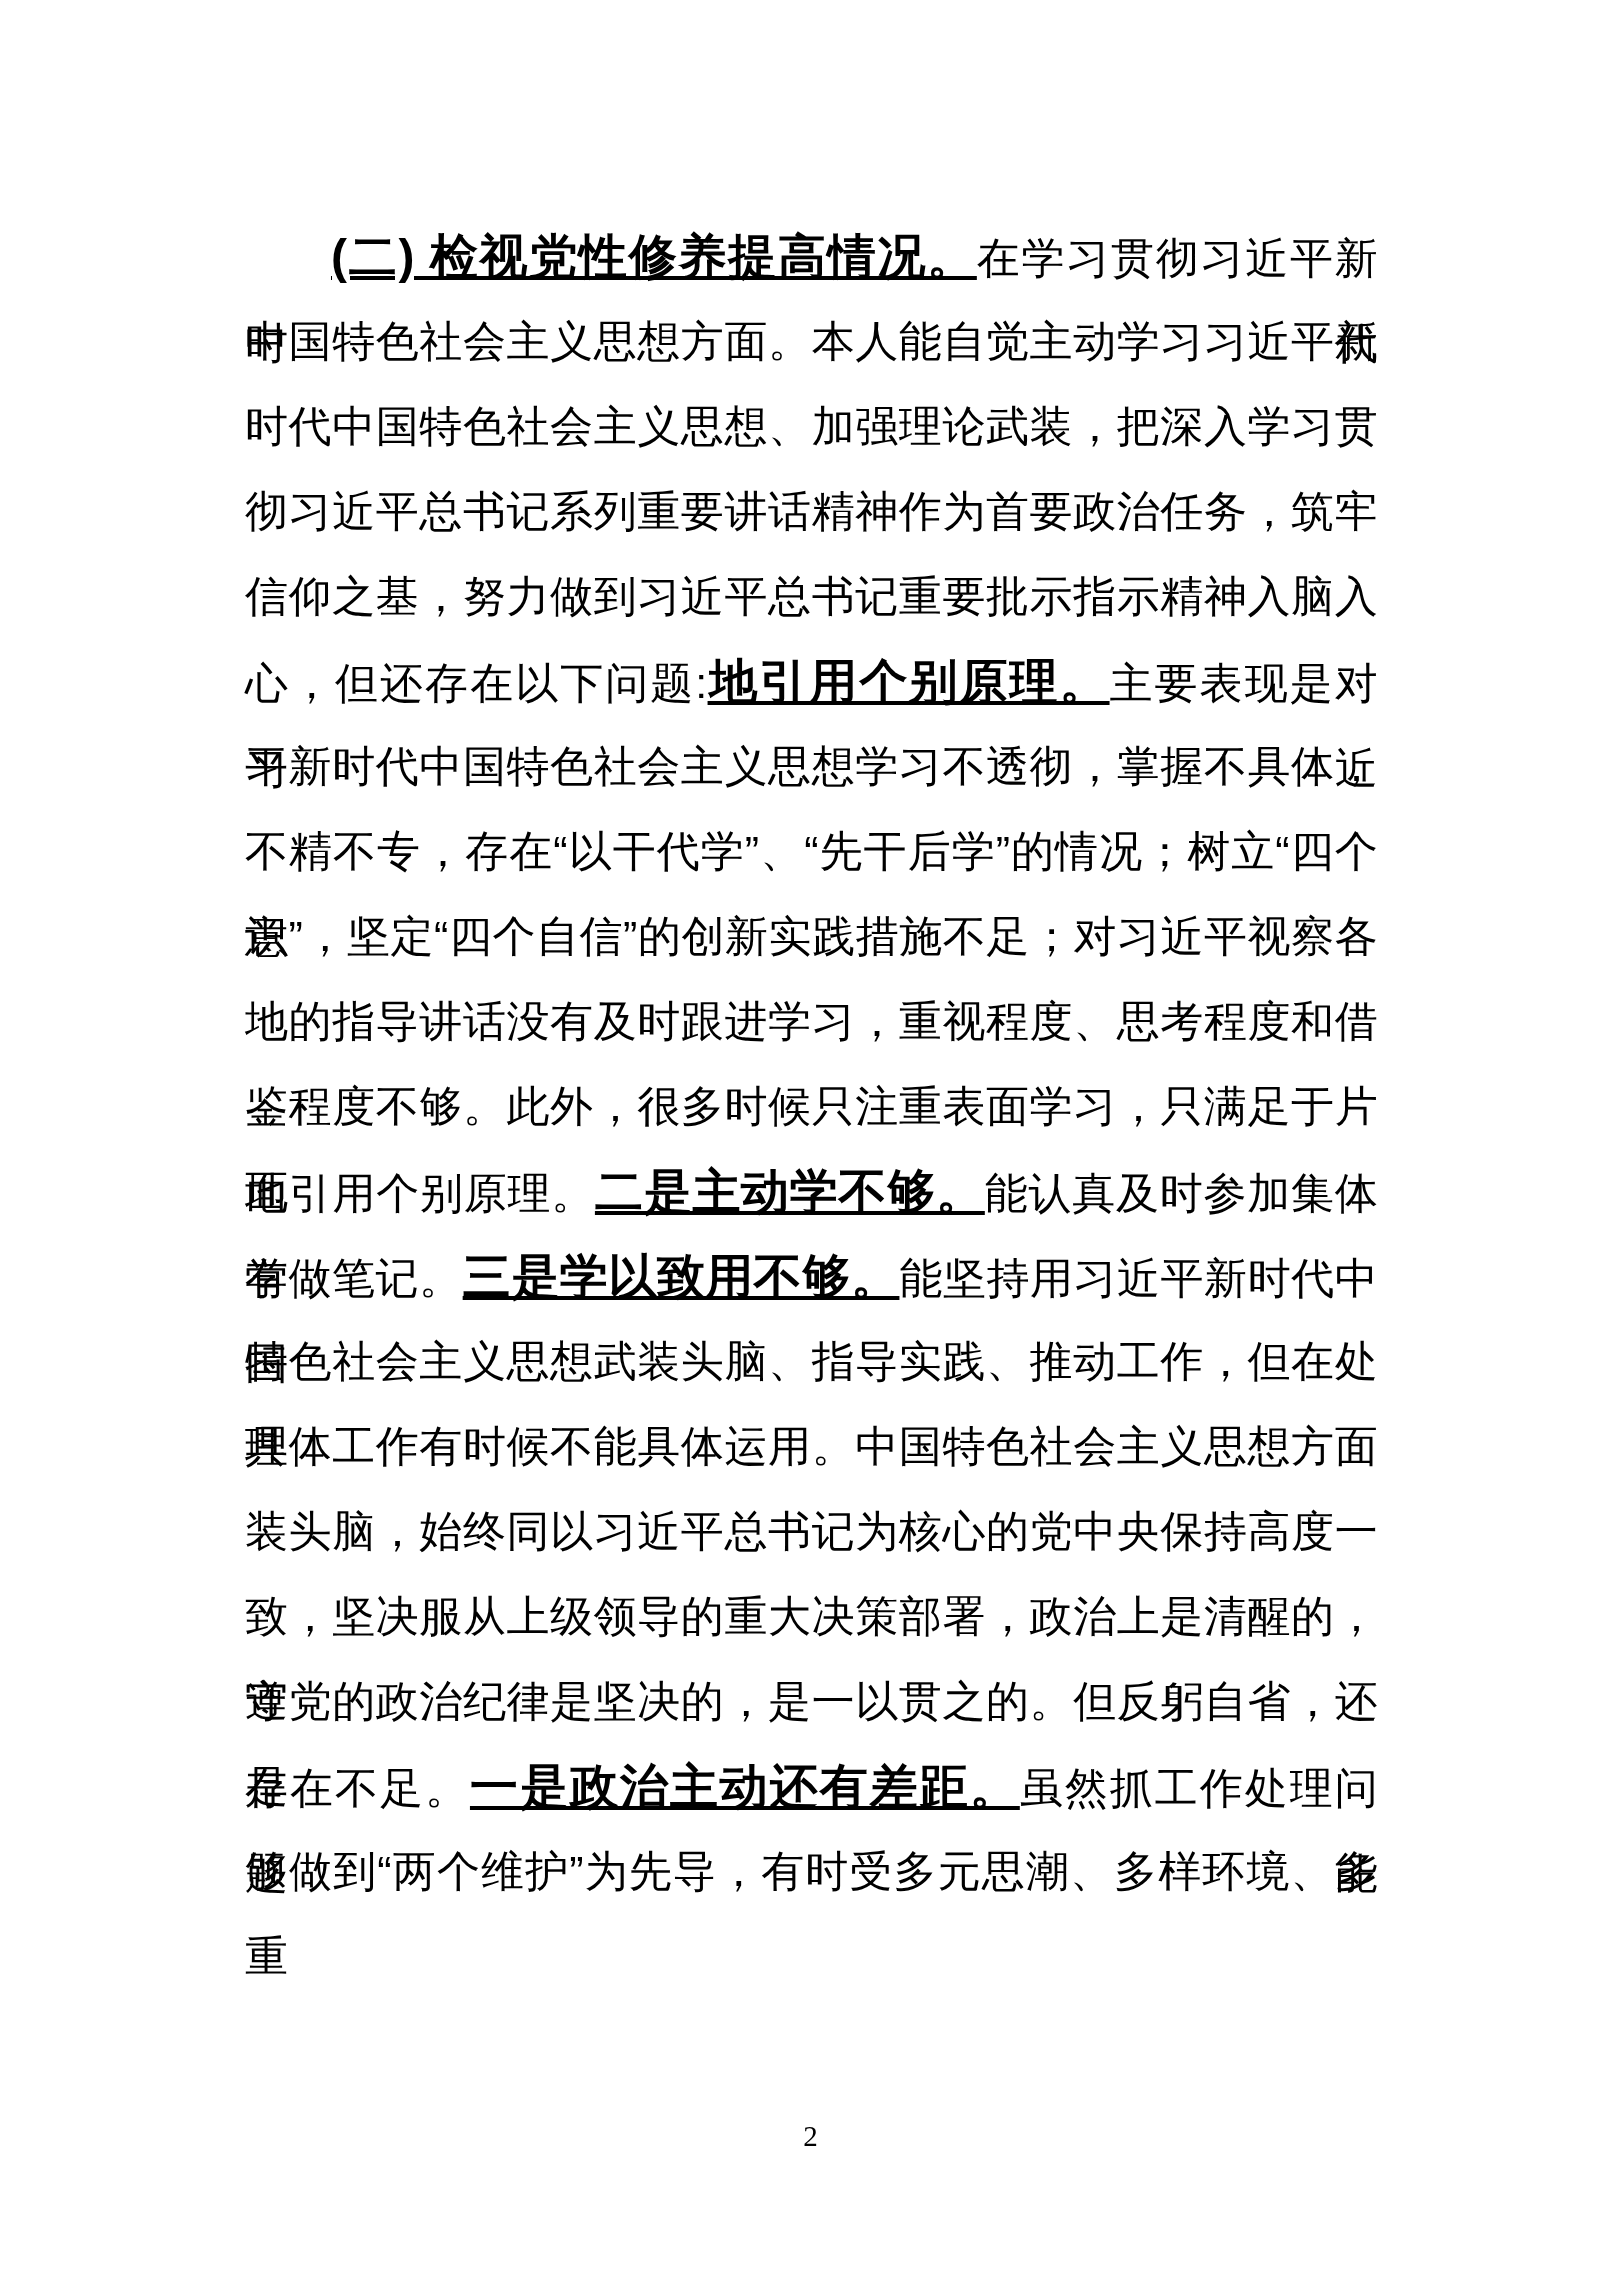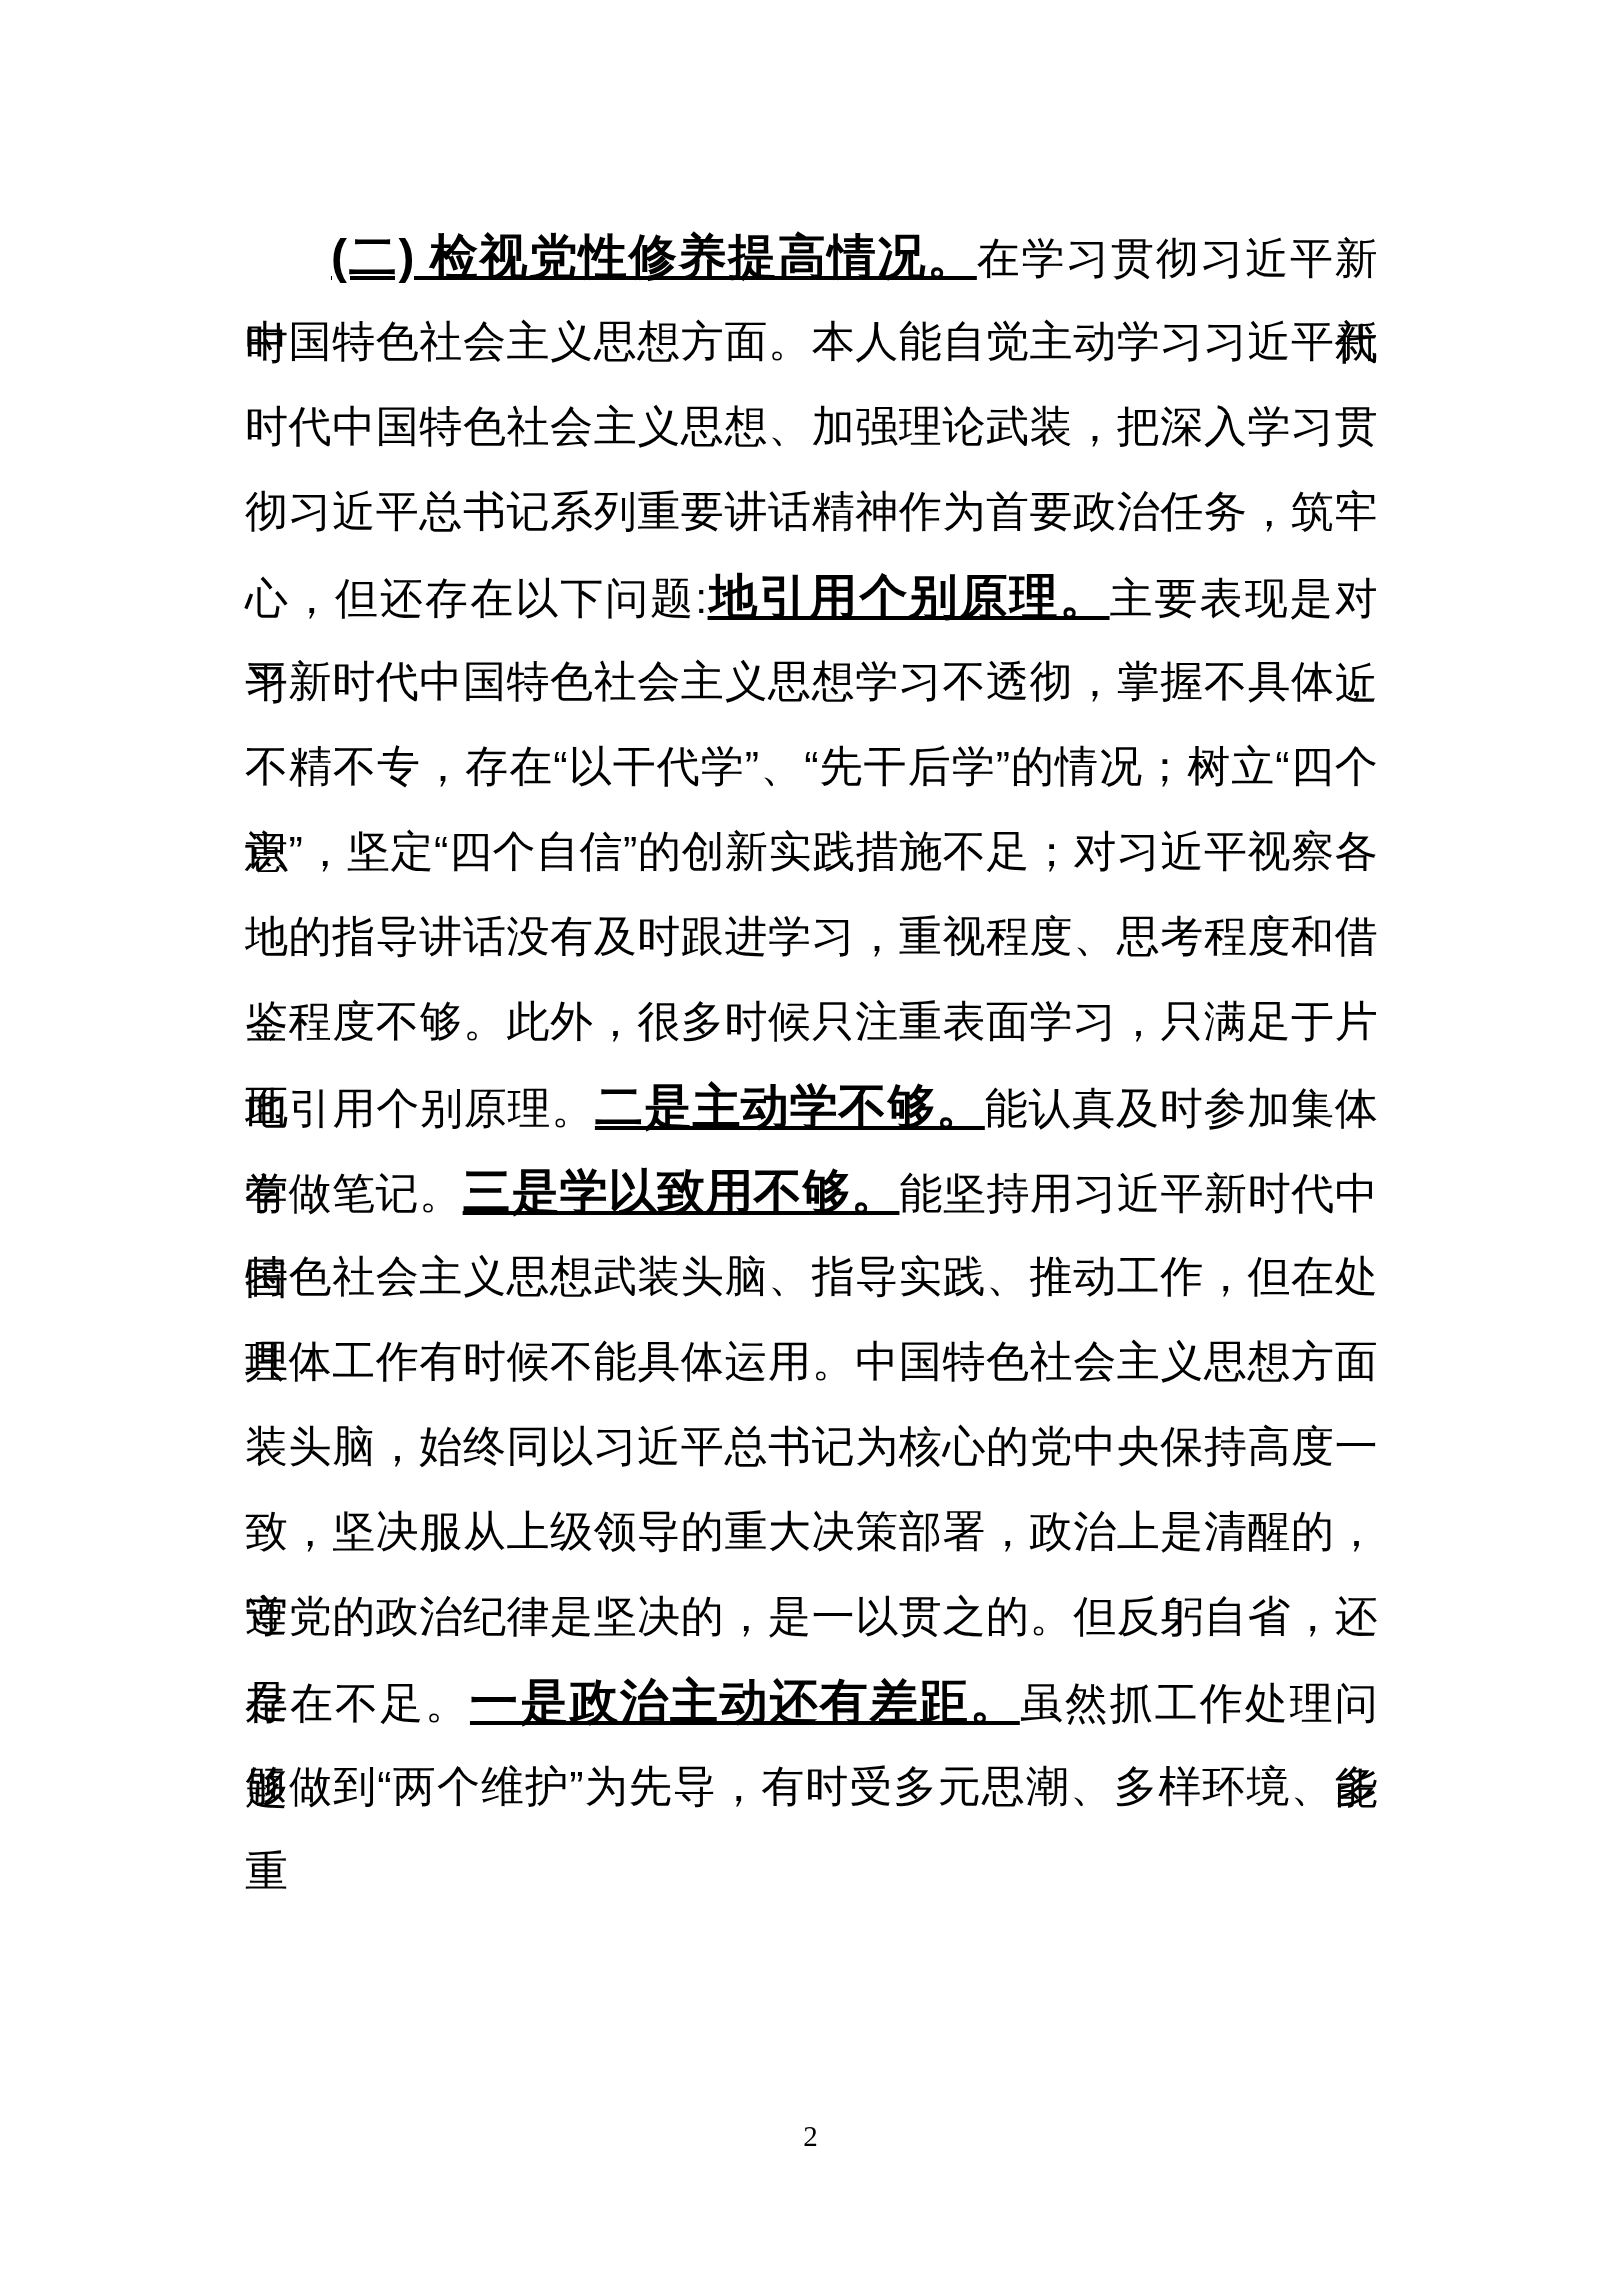--- a/index.html
+++ b/index.html
@@ -61,20 +61,21 @@
 </style>
 </head>
 <body>
 
 <div class="page">
   <div class="text-block" id="text-block">
       <div class="line"><span class="indent"></span><span class="run b">(二) 检视党性修养提高情况。</span><span class="run">在学习贯彻习近平新时代</span></div>
       <div class="line"><span class="run">中国特色社会主义思想方面。本人能自觉主动学习习近平新</span></div>
       <div class="line"><span class="run">时代中国特色社会主义思想、加强理论武装，把深入学习贯</span></div>
       <div class="line"><span class="run">彻习近平总书记系列重要讲话精神作为首要政治任务，筑牢</span></div>
+      <div class="line"><span class="run">信仰之基，努力做到习近平总书记重要批示指示精神入脑入</span></div>
       <div class="line"><span class="run">心，但还存在以下问题:</span><span class="run b">地引用个别原理。</span><span class="run">主要表现是对习近</span></div>
       <div class="line"><span class="run">平新时代中国特色社会主义思想学习不透彻，掌握不具体，</span></div>
       <div class="line"><span class="run">不精不专，存在“以干代学”、“先干后学”的情况；树立“四个意</span></div>
       <div class="line"><span class="run">识”，坚定“四个自信”的创新实践措施不足；对习近平视察各</span></div>
       <div class="line"><span class="run">地的指导讲话没有及时跟进学习，重视程度、思考程度和借</span></div>
       <div class="line"><span class="run">鉴程度不够。此外，很多时候只注重表面学习，只满足于片面</span></div>
       <div class="line"><span class="run">地引用个别原理。</span><span class="run b">二是主动学不够。</span><span class="run">能认真及时参加集体学</span></div>
       <div class="line"><span class="run">有做笔记。</span><span class="run b">三是学以致用不够。</span><span class="run">能坚持用习近平新时代中国</span></div>
       <div class="line"><span class="run">特色社会主义思想武装头脑、指导实践、推动工作，但在处理</span></div>
       <div class="line"><span class="run">具体工作有时候不能具体运用。中国特色社会主义思想方面</span></div>

